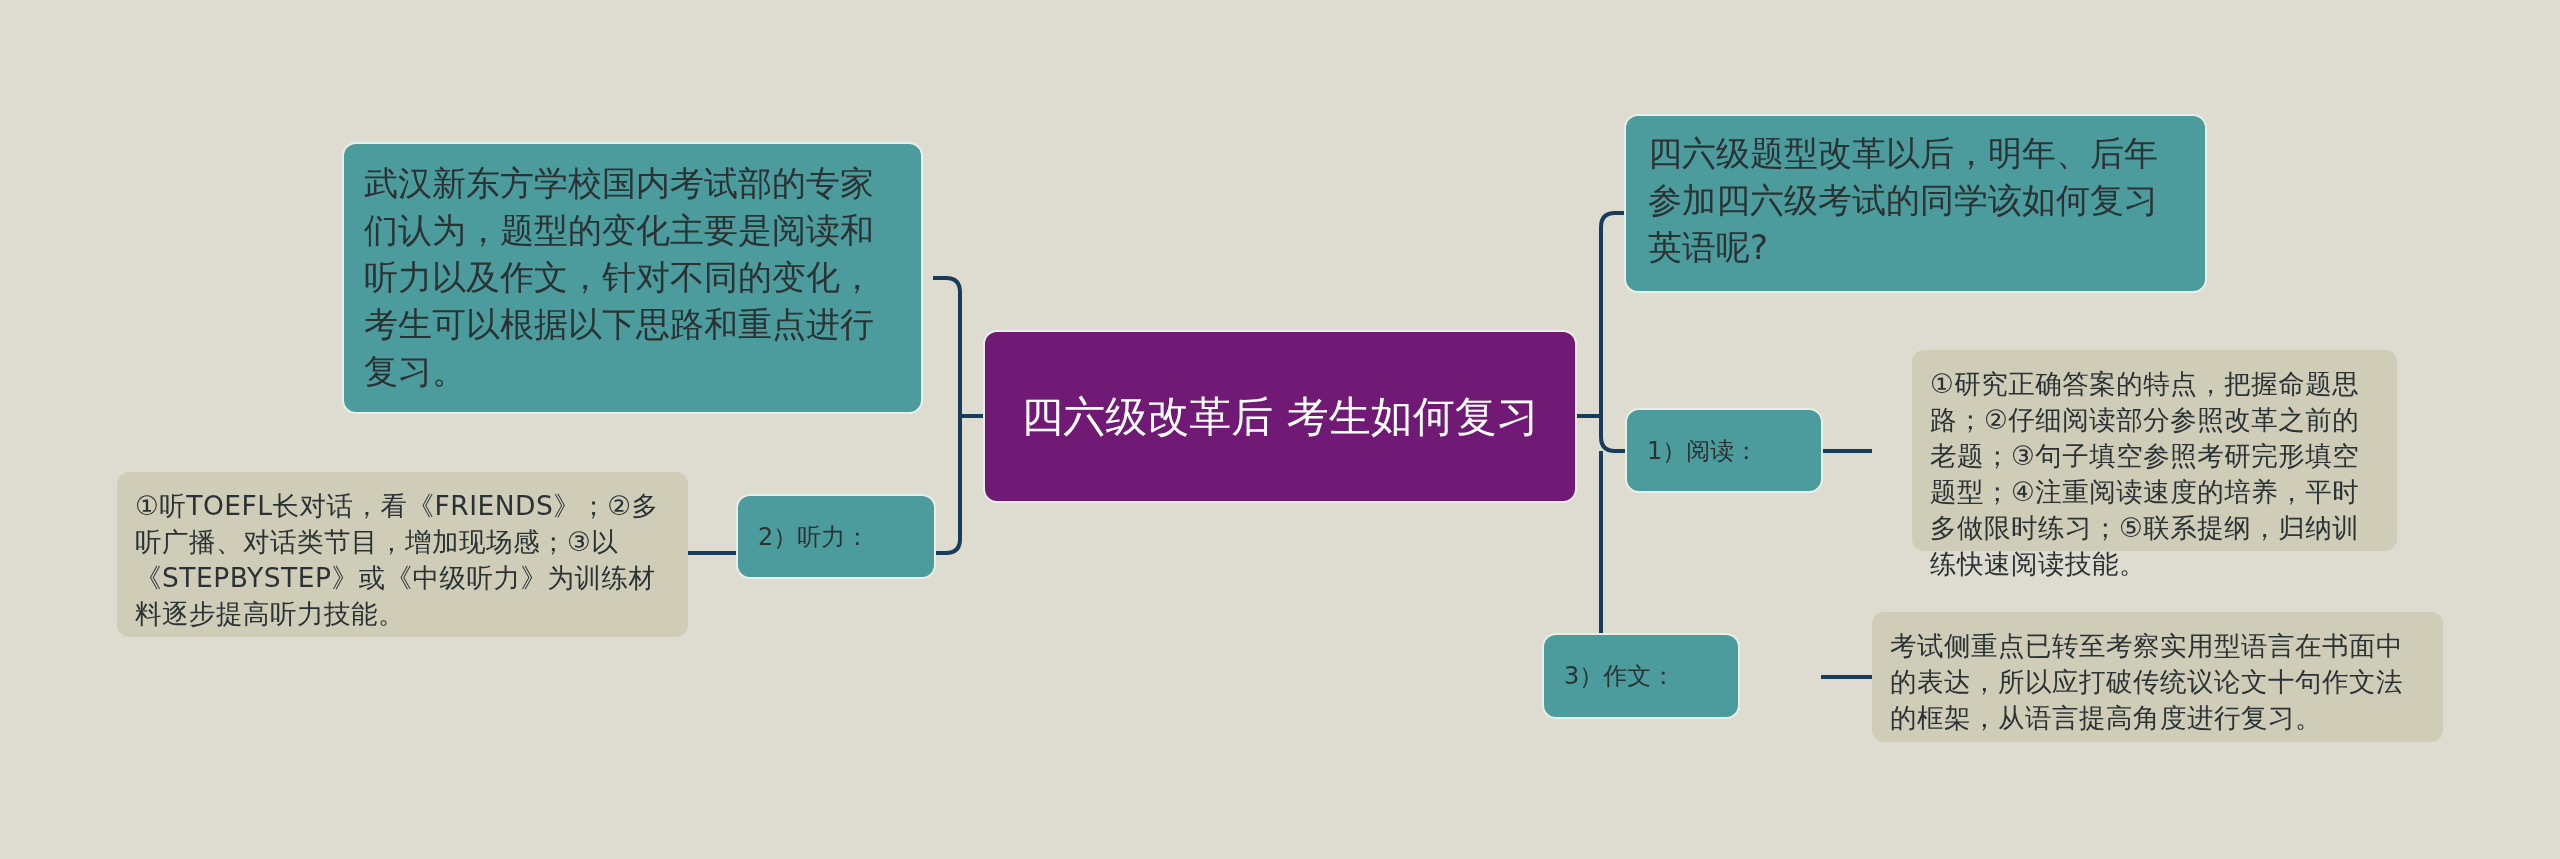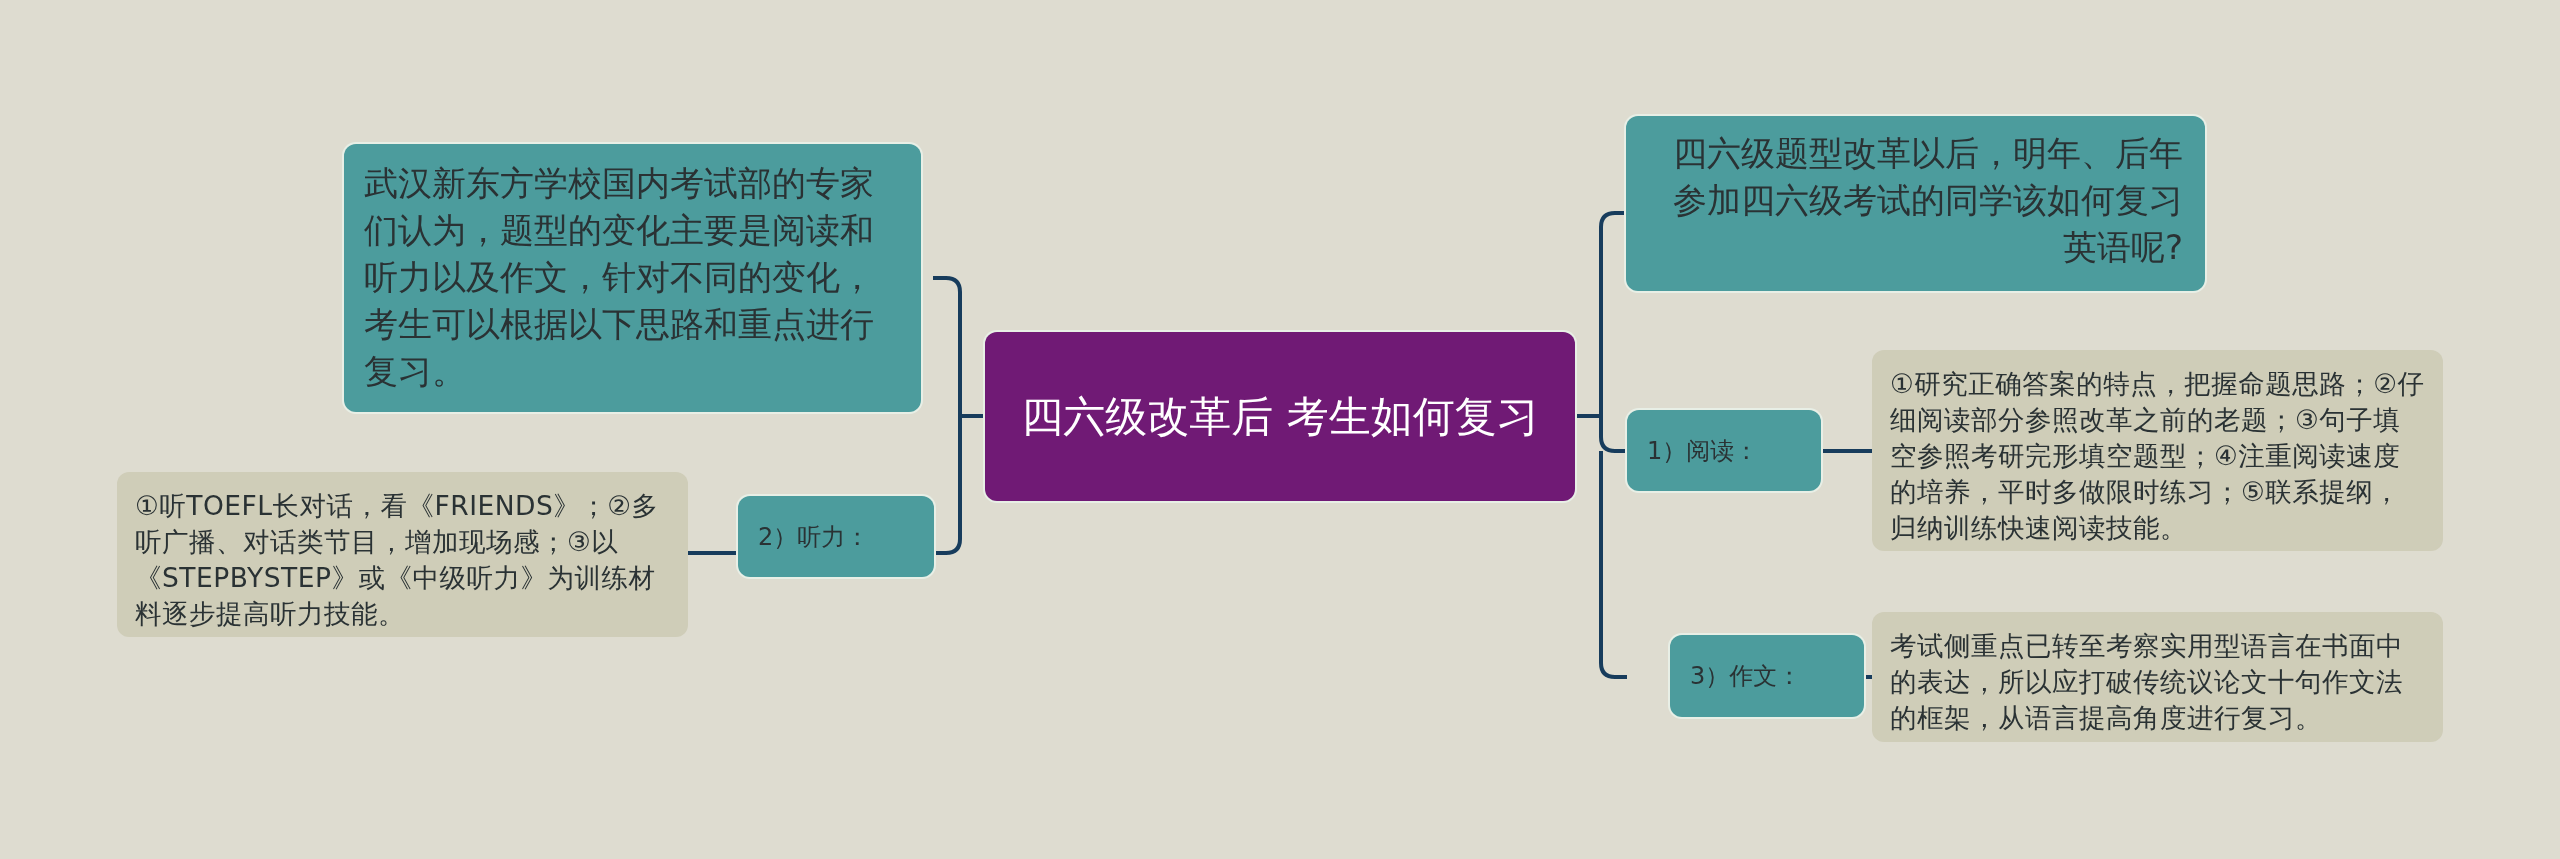--- a/index.html
+++ b/index.html
@@ -64,31 +64,31 @@
 </div>
 
 <div class="node teal label" style="left:738px; top:496px; width:196px; height:81px;">
   <span>2）听力：</span>
 </div>
 
 <div class="node gray small" style="left:117px; top:472px; width:571px; height:165px;">
   <span>①听TOEFL长对话，看《FRIENDS》；②多听广播、对话类节目，增加现场感；③以《STEPBYSTEP》或《中级听力》为训练材料逐步提高听力技能。</span>
 </div>
 
-<div class="node teal big" style="left:1626px; top:116px; width:579px; height:175px; padding:14px 22px;text-align:right;">
+<div class="node teal big" style="left:1626px; top:116px; width:579px; height:175px; padding:14px 22px;">
   <span>四六级题型改革以后，明年、后年参加四六级考试的同学该如何复习英语呢?</span>
 </div>
 
 <div class="node teal label" style="left:1627px; top:410px; width:194px; height:81px;">
   <span>1）阅读：</span>
 </div>
 
-<div class="node gray small" style="left:1872px; top:350px; width:571px; height:201px;">
+<div class="node gray small" style="left:1912px; top:350px; width:485px; height:201px;">
   <span>①研究正确答案的特点，把握命题思路；②仔细阅读部分参照改革之前的老题；③句子填空参照考研完形填空题型；④注重阅读速度的培养，平时多做限时练习；⑤联系提纲，归纳训练快速阅读技能。</span>
 </div>
 
-<div class="node teal label" style="left:1670px; top:635px; width:194px; height:82px;">
+<div class="node teal label" style="left:1544px; top:635px; width:194px; height:82px;">
   <span>3）作文：</span>
 </div>
 
 <div class="node gray small" style="left:1872px; top:612px; width:571px; height:130px;">
   <span>考试侧重点已转至考察实用型语言在书面中的表达，所以应打破传统议论文十句作文法的框架，从语言提高角度进行复习。</span>
 </div>
 
 </body></html>

